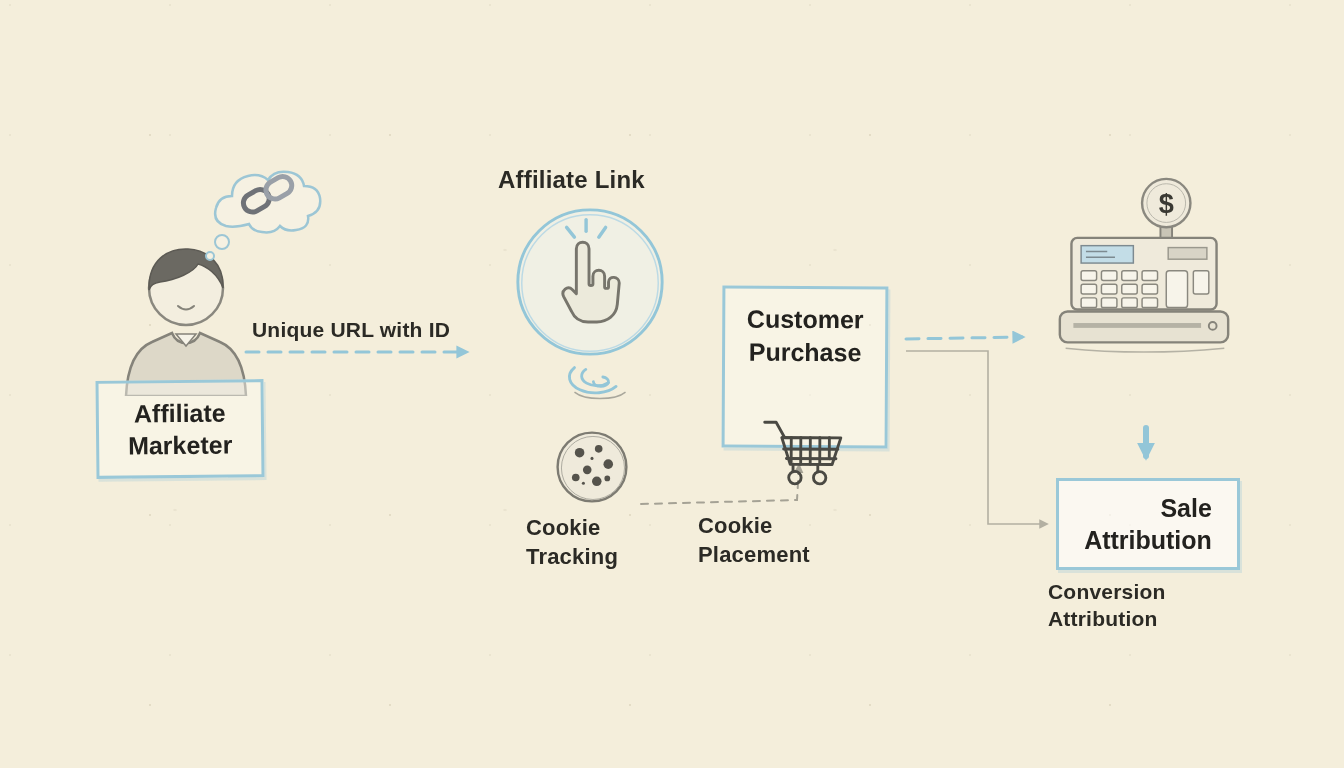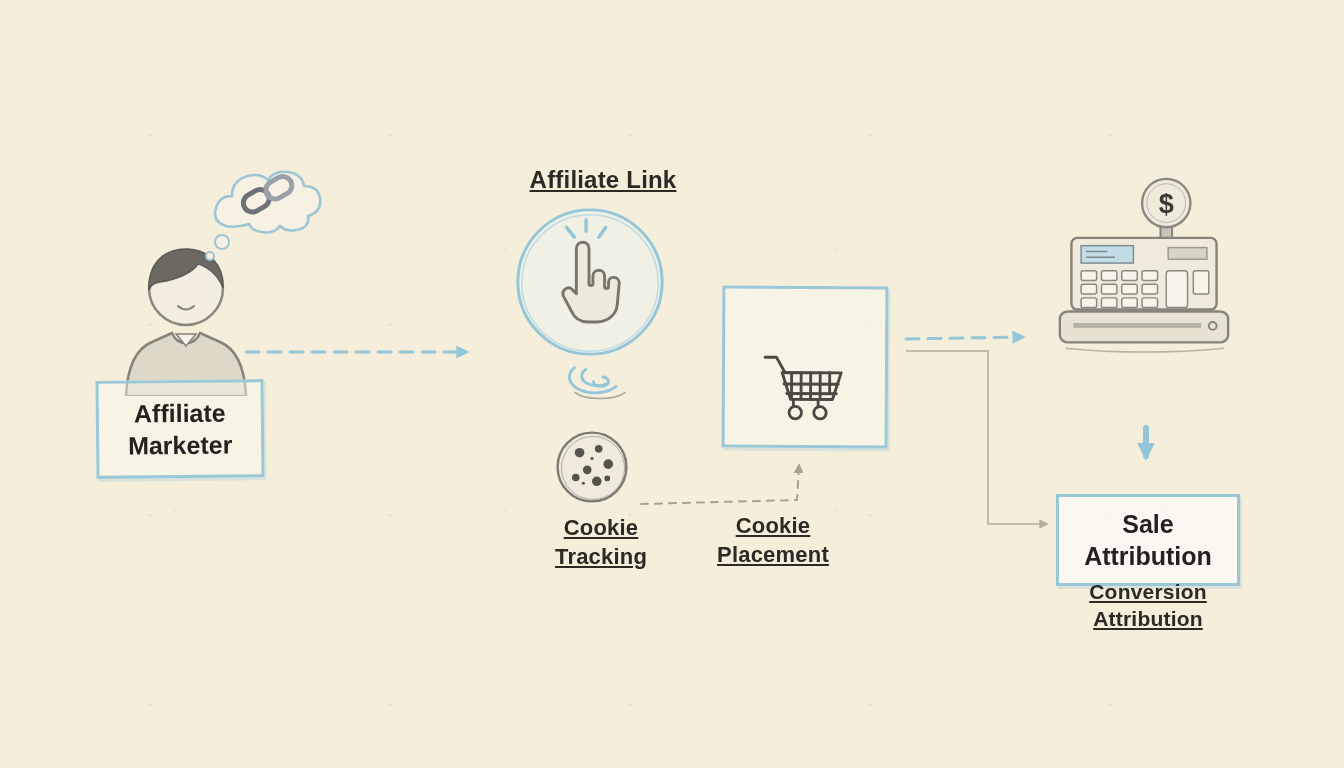--- a/index.html
+++ b/index.html
@@ -12,41 +12,41 @@
       radial-gradient(rgba(151,139,104,0.10) 1px, transparent 1.6px),
       radial-gradient(rgba(120,110,80,0.08) 1.4px, transparent 2px);
     background-size:240px 190px,160px 130px,330px 260px;
     background-position:30px 40px,90px 70px,10px 120px;
   }
   svg{display:block;}
   .connectors{position:absolute;left:0;top:0;pointer-events:none;}
   .abs{position:absolute;}
 
   .lbl{
-    position:absolute;font-weight:700;color:#2b2a25;text-align:center;
-    white-space:pre-line;line-height:1.3;font-size:22px;letter-spacing:.2px;text-decoration:underline;
+    position:absolute;font-weight:700;color:#2b2a25;text-align:left;
+    white-space:pre-line;line-height:1.3;font-size:22px;letter-spacing:.2px;
   }
   .lbl-unique-url{left:252px;top:316px;width:250px;font-size:21px;}
   .lbl-unique-tracking{left:270px;top:372px;width:210px;}
   .lbl-cookie-tracking{left:526px;top:514px;width:150px;}
   .lbl-cookie-placement{left:698px;top:512px;width:150px;}
   .lbl-receiving{left:1058px;top:372px;width:180px;}
   .lbl-conversion{left:1048px;top:578px;width:200px;font-size:21px;}
   .title-affiliate-link{left:498px;top:164px;width:210px;font-size:24px;}
 
   .box{
     position:absolute;border:3px solid #9ac8d8;color:#23221f;font-weight:700;
     text-align:center;white-space:pre-line;display:flex;flex-direction:column;
     align-items:center;justify-content:center;line-height:1.3;
     background:rgba(252,250,242,.45);
     box-shadow:2px 3px 0 rgba(154,200,216,.30);
   }
   .box-marketer{left:96px;top:380px;width:162px;height:92px;font-size:25px;transform:rotate(-.6deg);z-index:3;}
   .box-purchase{left:722px;top:286px;width:166px;height:162px;font-size:25px;justify-content:flex-start;padding-top:14px;box-sizing:border-box;transform:rotate(.3deg);}
-  .box-attribution{left:1056px;top:494px;width:178px;height:86px;font-size:25px;background:rgba(255,255,255,.6);border-width:3.5px;}
+  .box-attribution{left:1056px;top:478px;width:178px;height:86px;font-size:25px;background:rgba(255,255,255,.6);border-width:3.5px;text-align:right;}
 
   .fig-person{left:98px;top:236px;z-index:1;}
   .fig-thought{left:196px;top:146px;z-index:2;}
   .fig-click{left:512px;top:204px;}
   .fig-spiral{left:548px;top:348px;}
   .fig-cookie{left:549px;top:424px;}
   .fig-register{left:1052px;top:176px;}
   .cart-wrap{margin-top:10px;}
 </style>
 </head>
@@ -96,20 +96,21 @@
         <rect x="-1" y="-9" width="27" height="18" rx="9" fill="none" stroke="#9aa0a8" stroke-width="5"></rect>
       </g>
     </svg>
   </div>
 
   <div class="box box-marketer">
     <span>Affiliate
 Marketer</span>
   </div>
 
+  <div class="lbl lbl-unique-url">Unique URL with ID</div>
 
   <div class="lbl title-affiliate-link">Affiliate Link</div>
 
   <div class="abs fig-click">
     <svg width="156" height="156" viewBox="0 0 160 160">
       <circle cx="80" cy="80" r="74" fill="#f0f0e4" stroke="#93c6d8" stroke-width="3"></circle>
       <circle cx="80" cy="81" r="70" fill="none" stroke="#bcdae5" stroke-width="1.5"></circle>
       <g stroke="#93c6d8" stroke-width="3.5" stroke-linecap="round">
         <path d="M56 24 L64 34"></path>
         <path d="M76 16 L76 28"></path>
@@ -149,20 +150,22 @@
       </g>
     </svg>
   </div>
 
   <div class="lbl lbl-cookie-tracking">Cookie
 Tracking</div>
   <div class="lbl lbl-cookie-placement">Cookie
 Placement</div>
 
   <div class="box box-purchase">
+    <span>Customer
+Purchase</span>
     <div class="cart-wrap">
       <svg width="96" height="80" viewBox="0 0 100 84">
         <g fill="none" stroke="#4a4943" stroke-width="3" stroke-linecap="round" stroke-linejoin="round">
           <path d="M8 12 h12 l9 16"></path>
           <path d="M26 28 h62 l-9 28 h-44 z"></path>
           <path d="M36 28 v26 M46 28 v28 M56 28 v28 M66 28 v27 M76 28 v22"></path>
           <path d="M28 40 h57 M31 50 h52"></path>
           <path d="M38 56 l0 8 M64 56 l0 8"></path>
           <circle cx="40" cy="70" r="6.5"></circle>
           <circle cx="66" cy="70" r="6.5"></circle>

